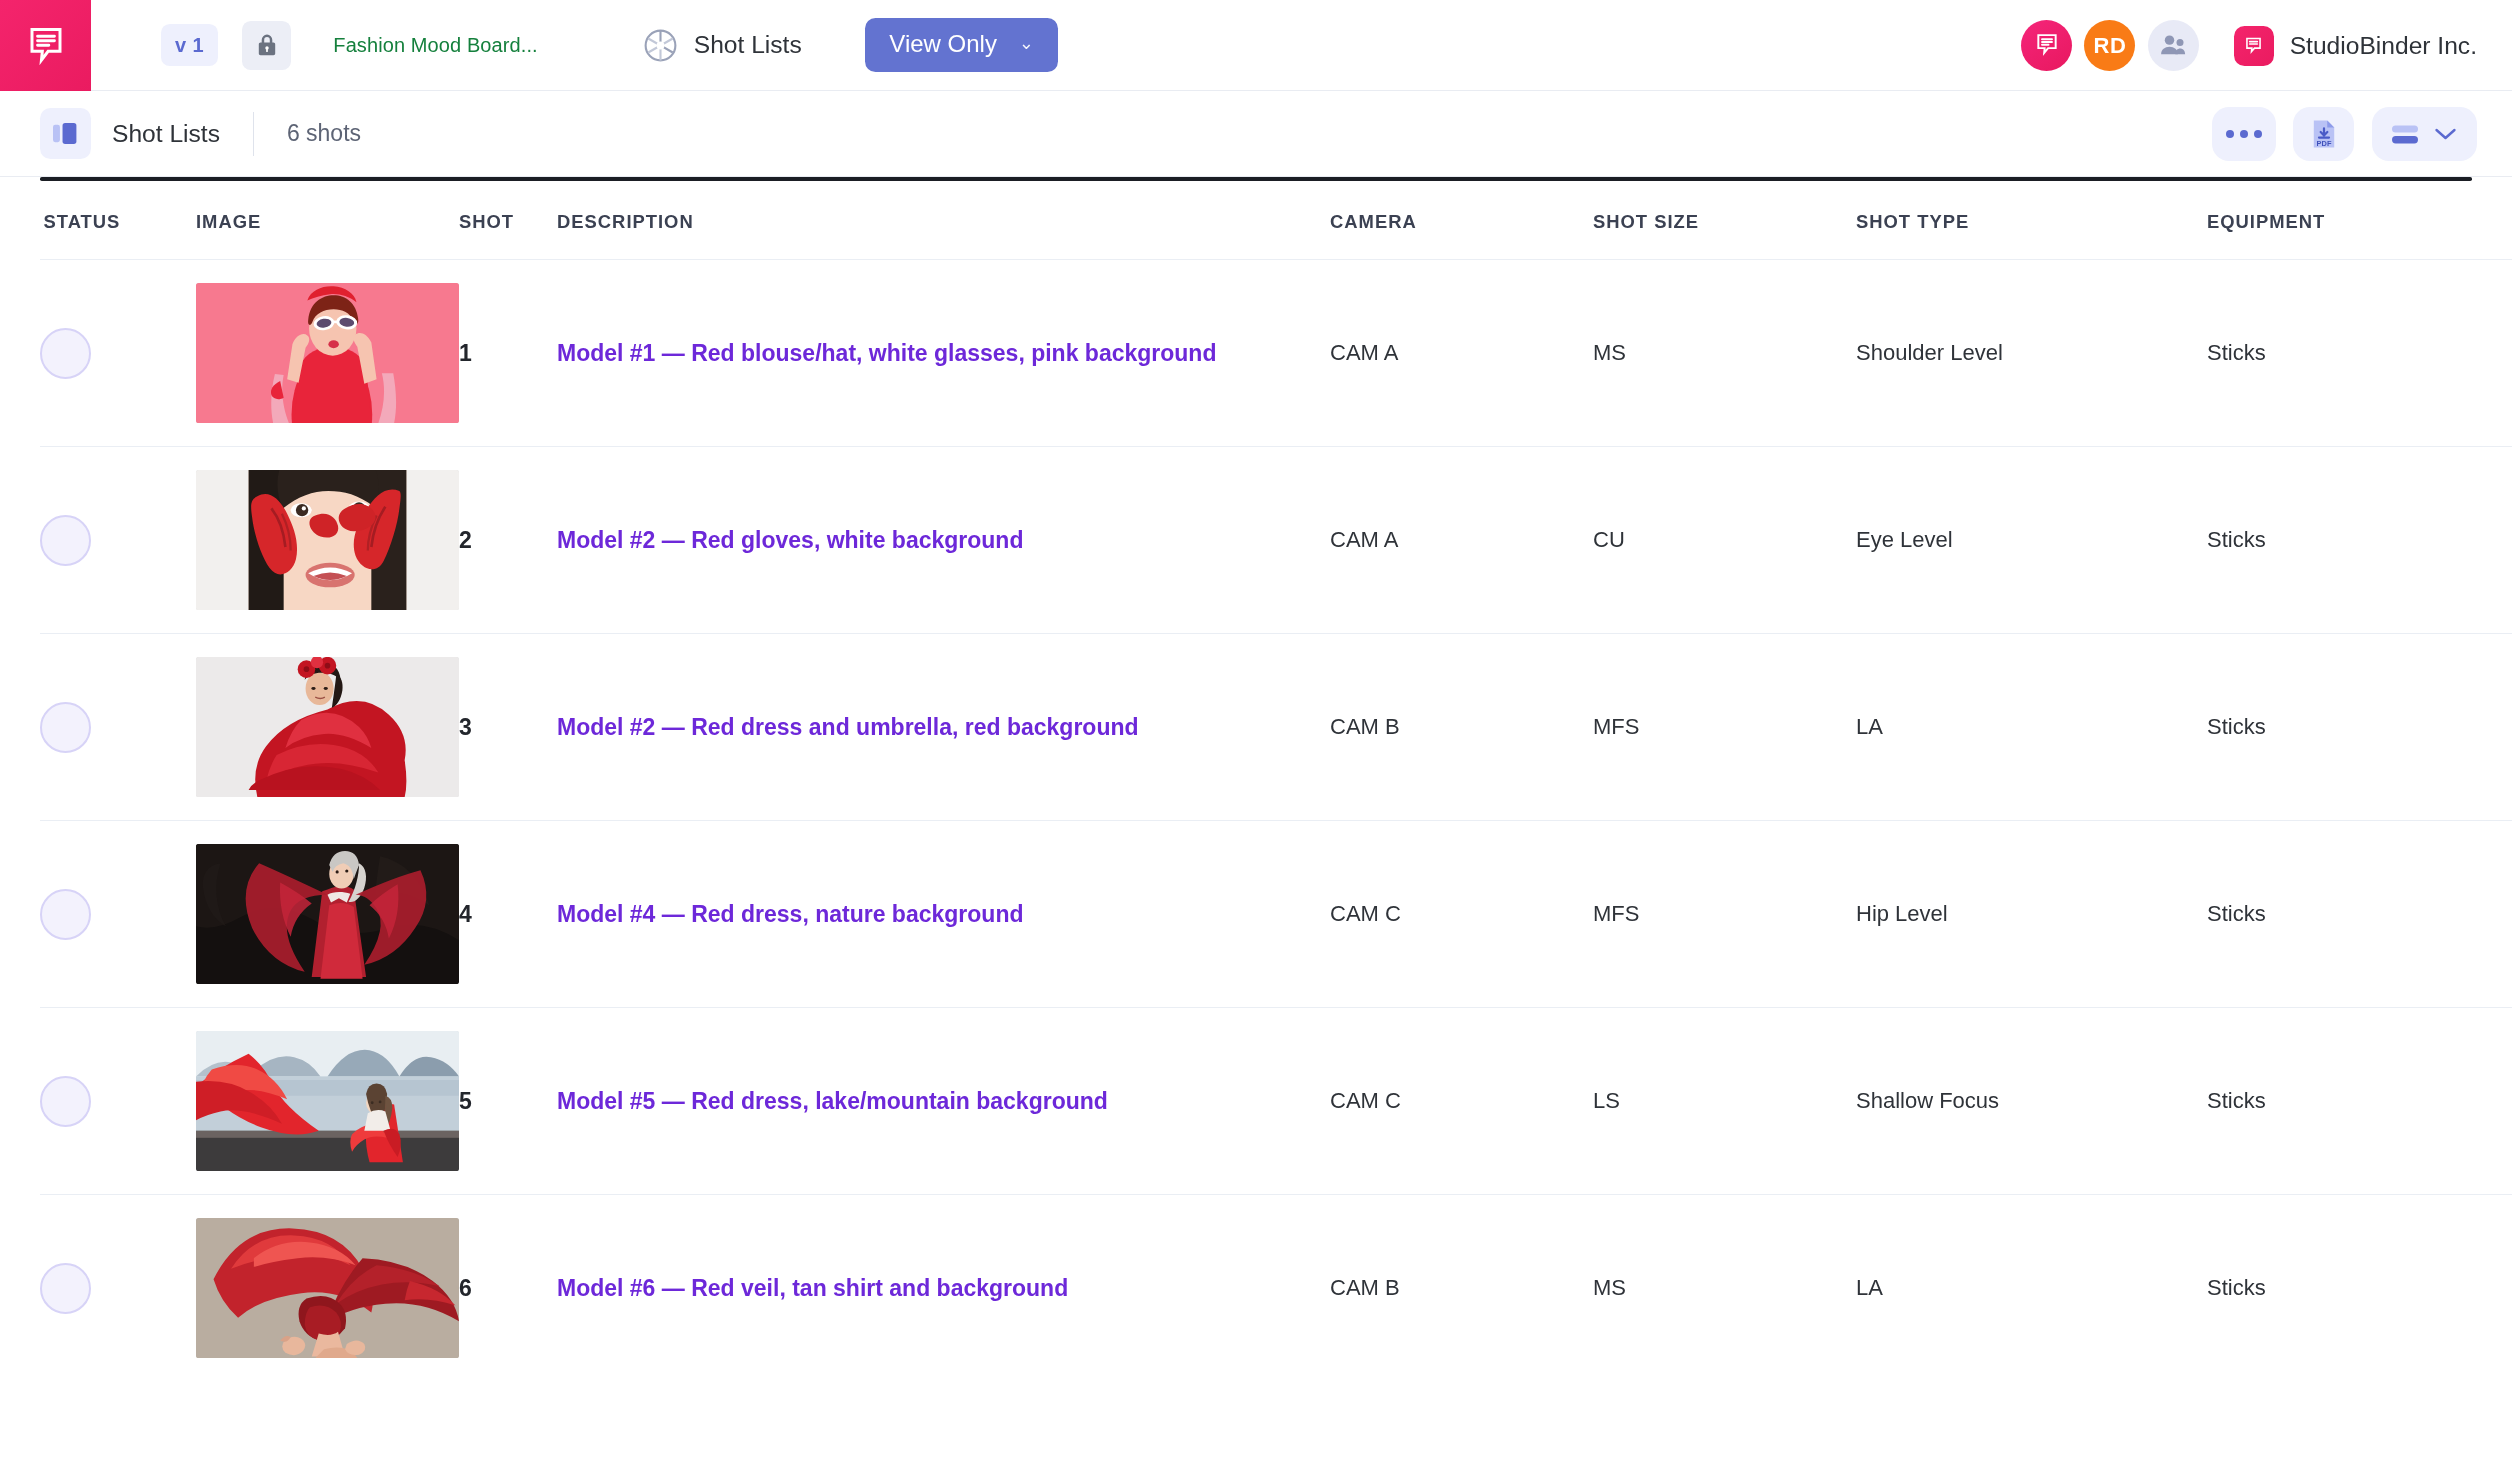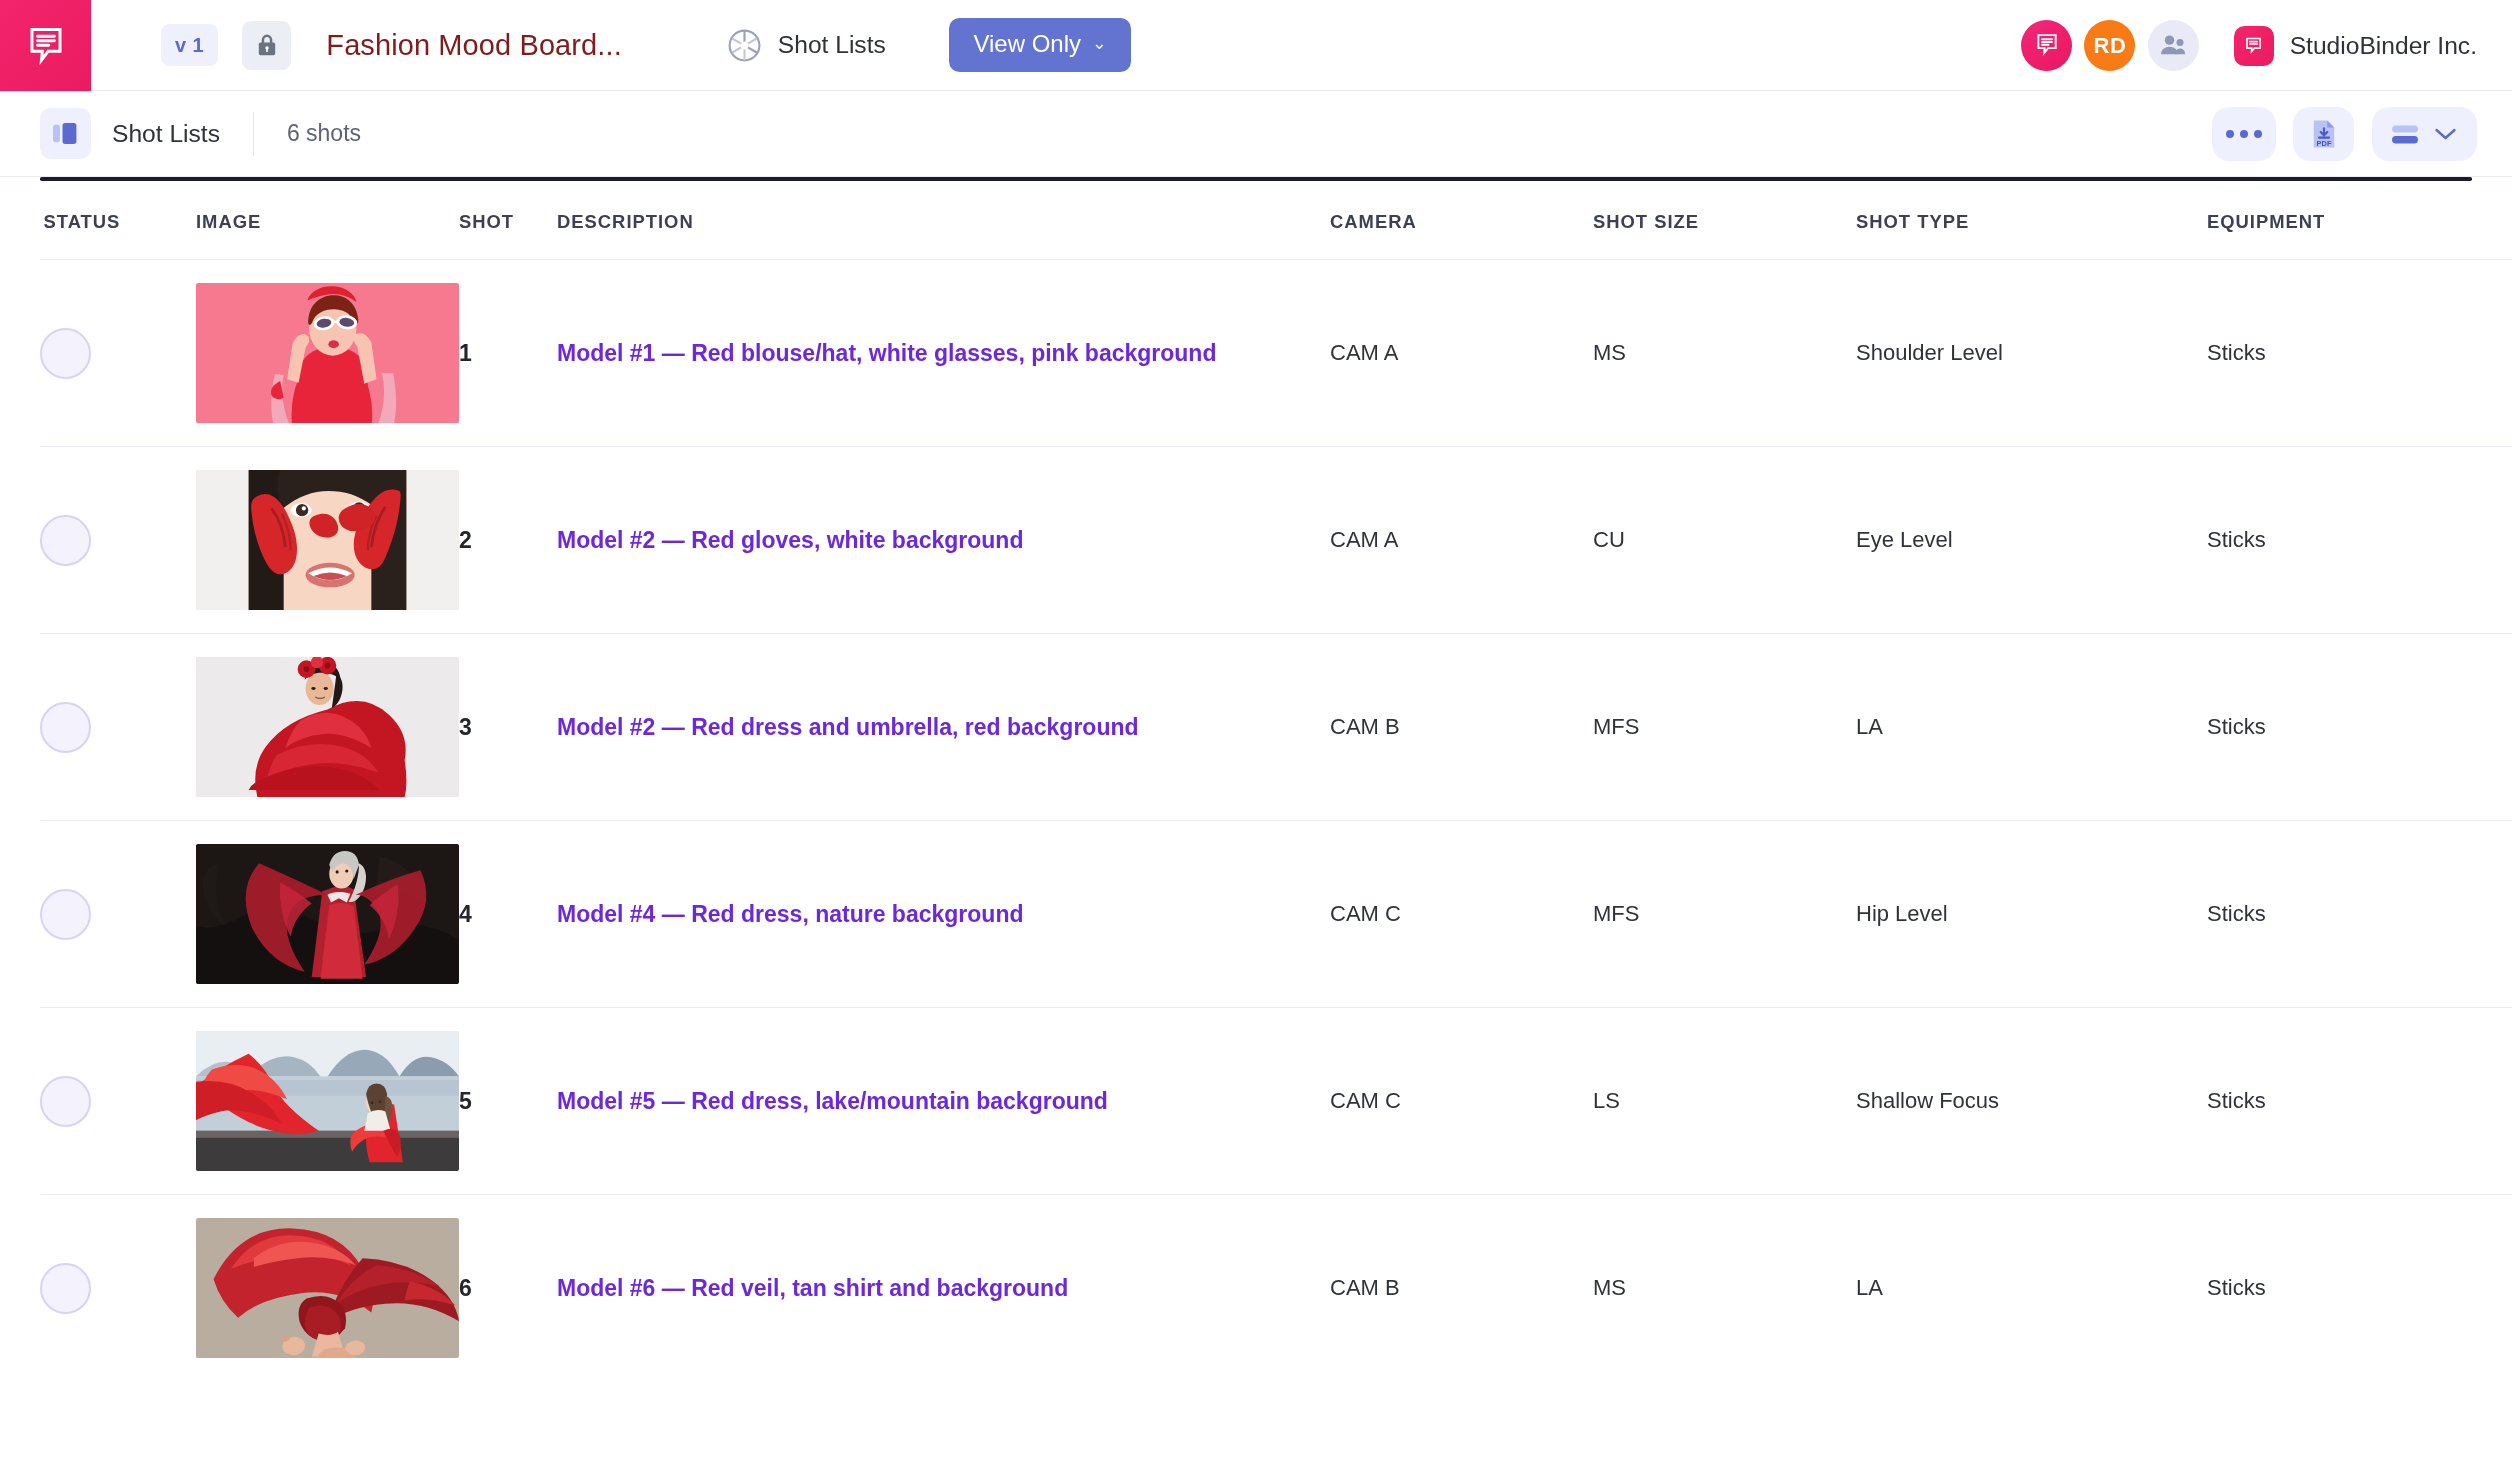--- a/index.html
+++ b/index.html
@@ -55,23 +55,23 @@
     border-radius: 8.8px;
     width: 49px;
     height: 49px;
     display: flex;
     align-items: center;
     justify-content: center;
   }
   .lock-chip svg { width: 24px; height: 27px; display: block; }
 
   .doc-title {
-    margin-left: 23px;
-    font-size: 29px;
-    color: #7f1d1d;
+    margin-left: 30px;
+    font-size: 20px;
+    color: #15803d;
     font-weight: 400;
     white-space: nowrap;
     letter-spacing: 0.1px;
   }
 
   .topbar-mid {
     display: flex;
     align-items: center;
     margin-left: 105px;
     gap: 16px;
@@ -85,21 +85,21 @@
 
   .viewonly-btn {
     margin-left: 63px;
     background: #6373d0;
     color: #ffffff;
     font-size: 24px;
     border-radius: 10.5px;
     padding: 12.3px 24.6px 14px 24.6px;
     display: flex;
     align-items: center;
-    gap: 11px;
+    gap: 22px;
     white-space: nowrap;
     cursor: pointer;
     border: none;
     font-family: inherit;
   }
   .viewonly-btn .chev { font-size: 17.6px; line-height: 1; opacity: .95; }
 
   .topbar-right {
     position: absolute;
     right: 35px;

